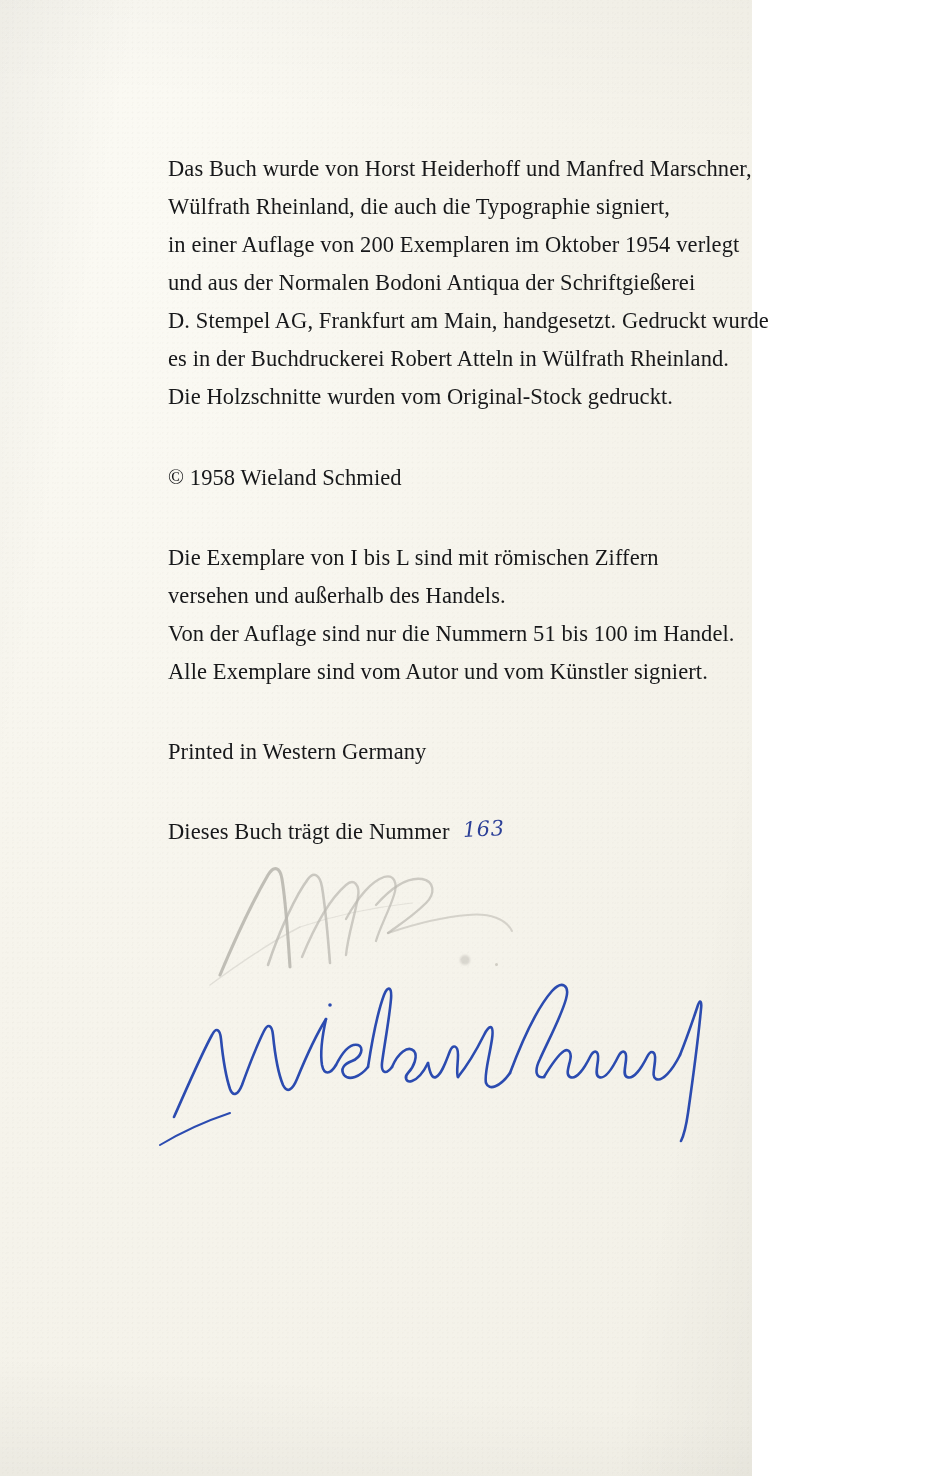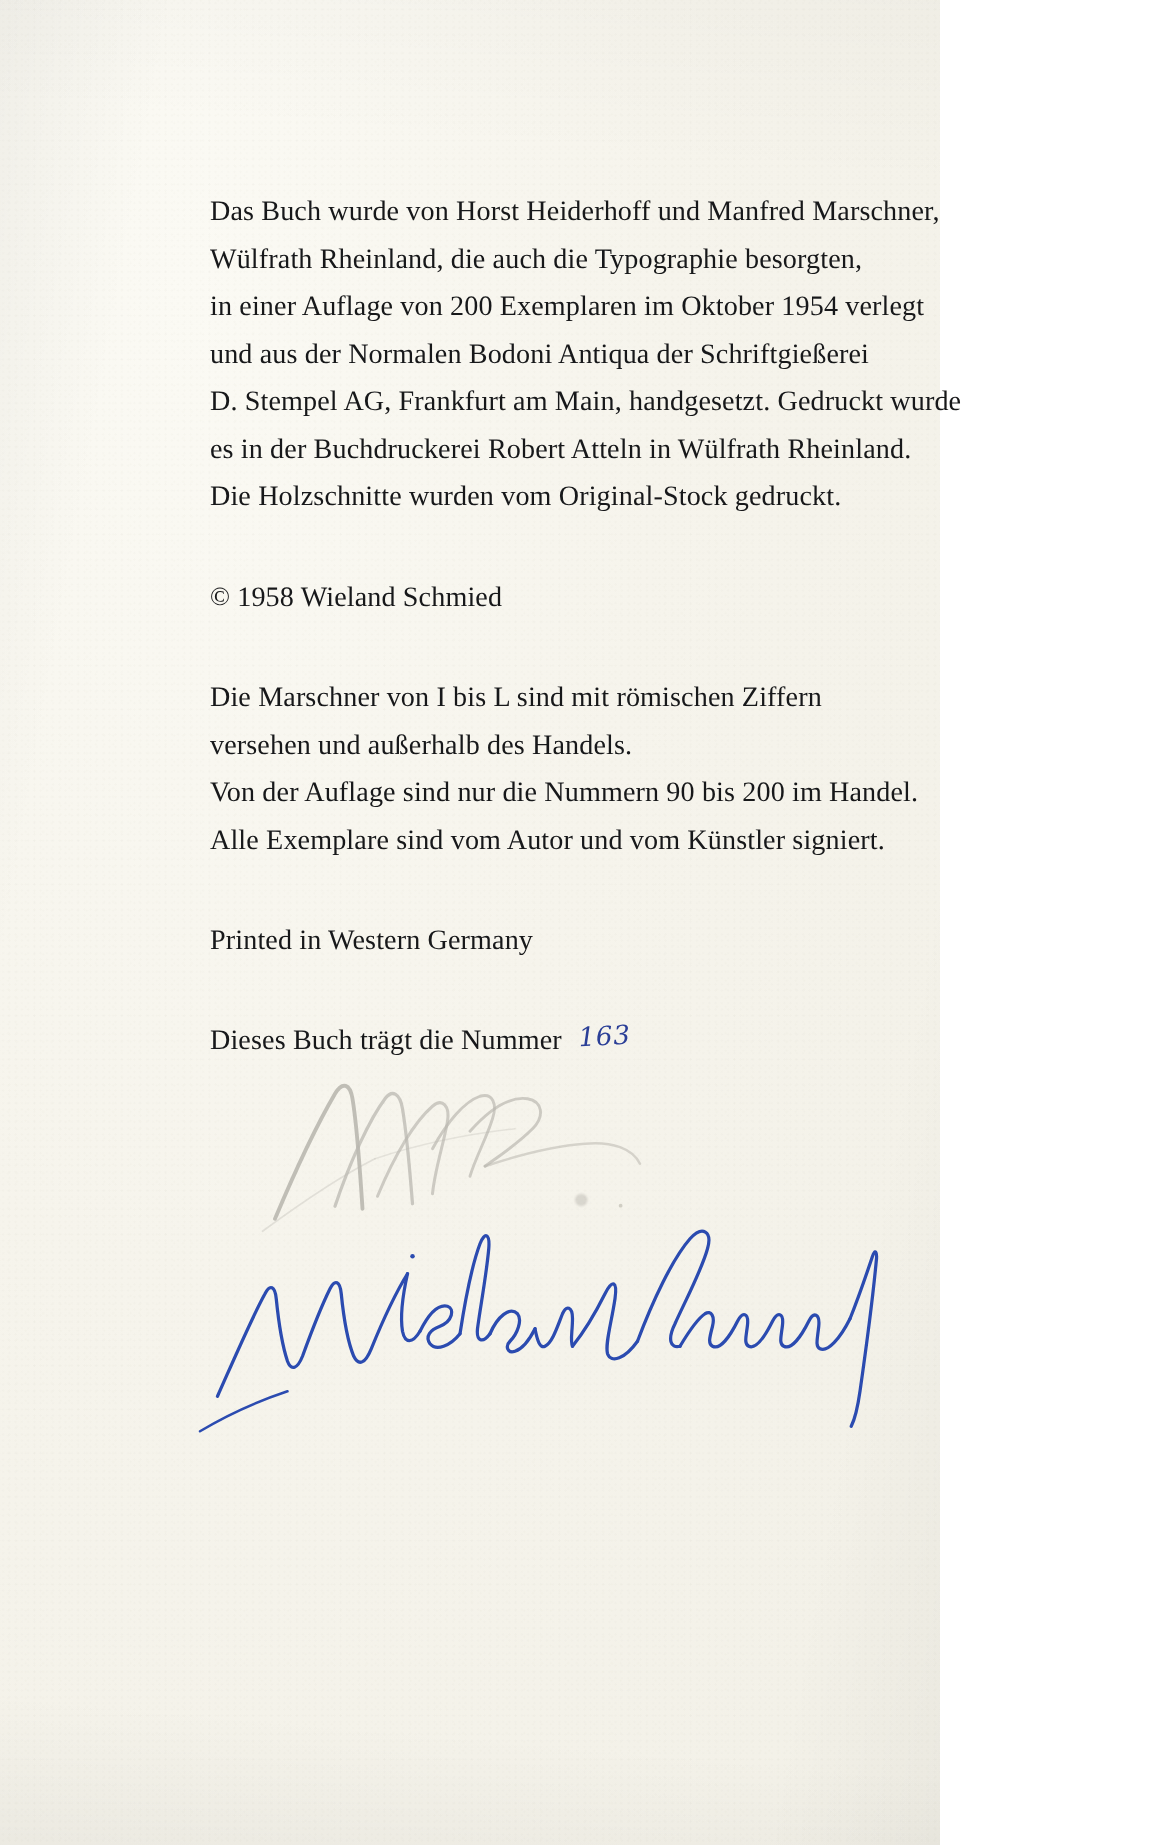--- a/index.html
+++ b/index.html
@@ -126,39 +126,39 @@
 </style>
 </head>
 <body>
 
 <div id="page">
 
   <div class="colophon">
 
     <div class="block">
       <div class="line">Das Buch wurde von Horst Heiderhoff und Manfred Marschner,</div>
-      <div class="line">Wülfrath Rheinland, die auch die Typographie besorgten,</div>
+      <div class="line">Wülfrath Rheinland, die auch die Typographie signiert,</div>
       <div class="line">in einer Auflage von 200 Exemplaren im Oktober 1954 verlegt</div>
       <div class="line">und aus der Normalen Bodoni Antiqua der Schriftgießerei</div>
       <div class="line">D. Stempel AG, Frankfurt am Main, handgesetzt. Gedruckt wurde</div>
       <div class="line">es in der Buchdruckerei Robert Atteln in Wülfrath Rheinland.</div>
       <div class="line">Die Holzschnitte wurden vom Original-Stock gedruckt.</div>
     </div>
 
     <div class="block">
       <div class="line copyright-line">
         <span class="cmark">©</span>
         <span>1958 Wieland Schmied</span>
       </div>
     </div>
 
     <div class="block">
-      <div class="line">Die Marschner von I bis L sind mit römischen Ziffern</div>
+      <div class="line">Die Exemplare von I bis L sind mit römischen Ziffern</div>
       <div class="line">versehen und außerhalb des Handels.</div>
-      <div class="line">Von der Auflage sind nur die Nummern 90 bis 200 im Handel.</div>
+      <div class="line">Von der Auflage sind nur die Nummern 51 bis 100 im Handel.</div>
       <div class="line">Alle Exemplare sind vom Autor und vom Künstler signiert.</div>
     </div>
 
     <div class="block">
       <div class="line">Printed in Western Germany</div>
     </div>
 
     <div class="block">
       <div class="line number-line">
         <span>Dieses Buch trägt die Nummer</span>

